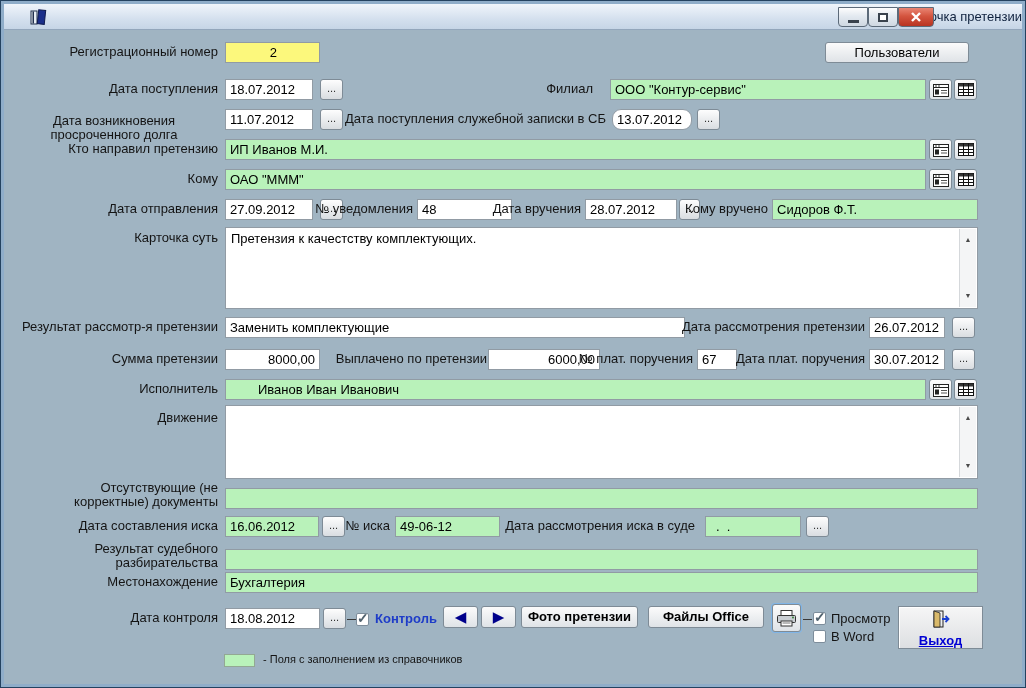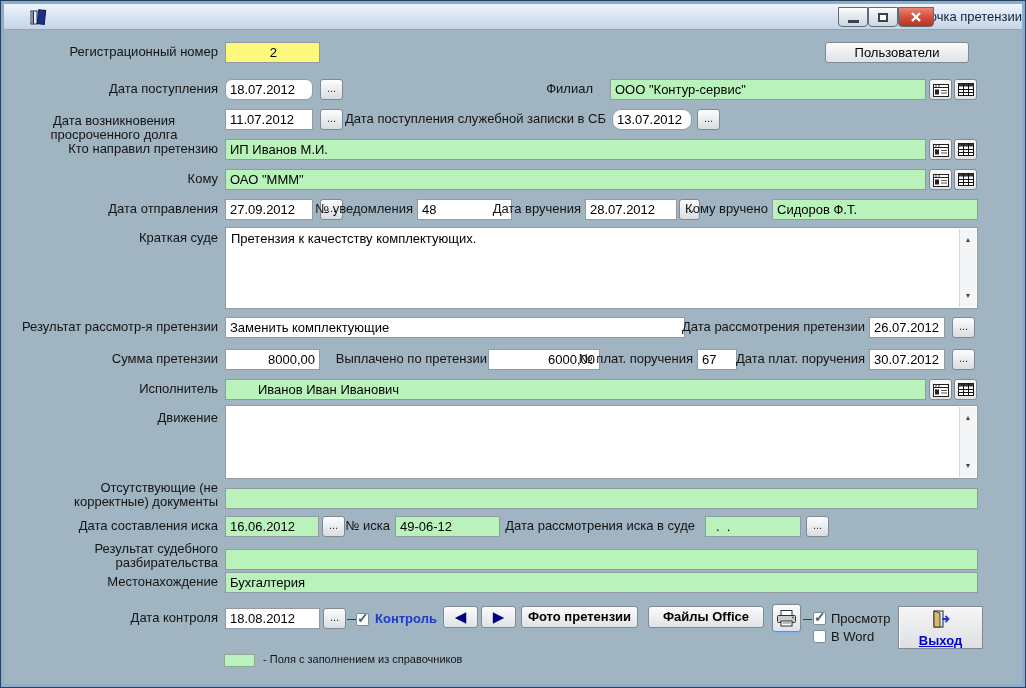--- a/index.html
+++ b/index.html
@@ -76,21 +76,21 @@
     <svg width="34" height="18" viewBox="0 0 34 18">
         <path d="M13 5 L21 13 M21 5 L13 13" stroke="#fff" stroke-width="2.4"></path>
       </svg>
   </div>
 
   <div class="lbl lbl-l" style="top:45px;">Регистрационный номер</div>
   <div class="fld yellow num" style="left:225px;top:42px;width:95px;padding-right:42px;">2</div>
   <div class="btn" style="left:825px;top:42px;width:144px;height:21px;line-height:19px;">Пользователи</div>
 
   <div class="lbl lbl-l" style="top:82px;">Дата поступления</div>
-  <div class="fld" style="left:225px;top:79px;width:88px;border-radius:7px;">18.07.2012</div>
+  <div class="fld" style="left:225px;top:79px;width:88px;">18.07.2012</div>
   <div class="dots" style="left:320px;top:79px;">...</div>
   <div class="lbl lbl-nw" style="right:433px;top:82px;">Филиал</div>
   <div class="fld green" style="left:610px;top:79px;width:316px;">ООО "Контур-сервис"</div>
   <div class="icon-btn" style="left:929px;top:79px;">
     <svg width="16" height="14" viewBox="0 0 16 14">
         <rect x="0.5" y="1.5" width="15" height="12" fill="#fff" stroke="#222"></rect>
         <line x1="1" y1="4.5" x2="15" y2="4.5" stroke="#222"></line>
         <rect x="2" y="6.5" width="4" height="5" fill="#222"></rect>
         <line x1="8" y1="7.5" x2="14" y2="7.5" stroke="#555"></line>
         <line x1="8" y1="10" x2="14" y2="10" stroke="#555"></line>
@@ -169,21 +169,21 @@
   <div class="fld" style="left:225px;top:199px;width:88px;">27.09.2012</div>
   <div class="dots" style="left:320px;top:199px;">...</div>
   <div class="lbl lbl-nw" style="right:613px;top:202px;">№ уведомления</div>
   <div class="fld" style="left:417px;top:199px;width:95px;">48</div>
   <div class="lbl lbl-nw" style="right:445px;top:202px;">Дата вручения</div>
   <div class="fld" style="left:585px;top:199px;width:92px;">28.07.2012</div>
   <div class="dots" style="left:679px;top:199px;width:21px;">...</div>
   <div class="lbl lbl-nw" style="right:258px;top:202px;">Кому вручено</div>
   <div class="fld green" style="left:772px;top:199px;width:206px;">Сидоров Ф.Т.</div>
 
-  <div class="lbl lbl-l" style="top:231px;">Краткая суде</div>
+  <div class="lbl lbl-l" style="top:231px;">Карточка суть</div>
   <div class="ta" style="left:225px;top:227px;width:753px;height:82px;">
     <span>Претензия к качестству комплектующих.</span>
     <div class="sbar">
       <span>▲</span>
       <span>▼</span>
     </div>
   </div>
 
   <div class="lbl lbl-l" style="top:320px;">Результат рассмотр-я претензии</div>
   <div class="fld" style="left:225px;top:317px;width:460px;">Заменить комплектующие</div>

